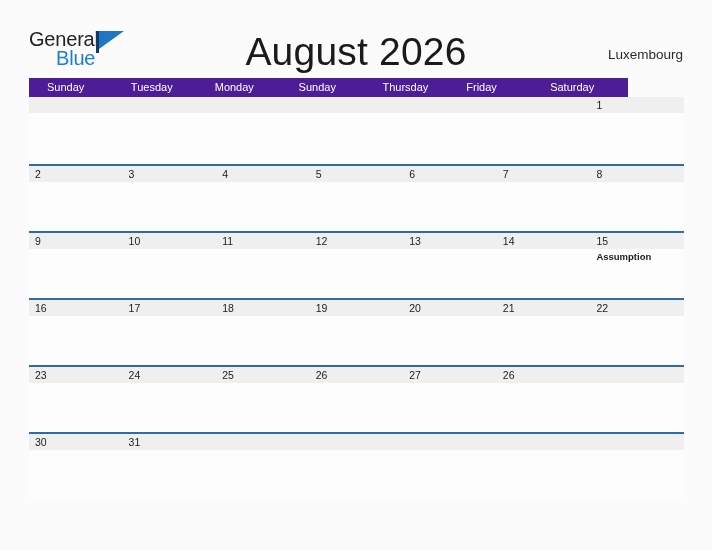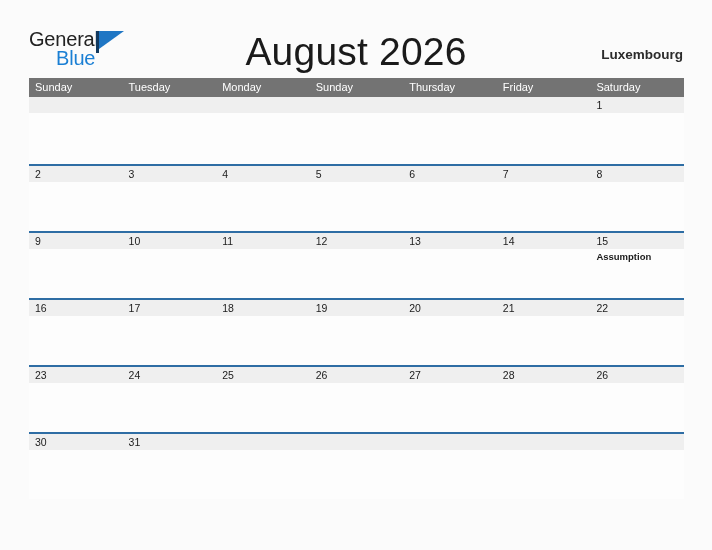--- a/index.html
+++ b/index.html
@@ -95,36 +95,36 @@
     letter-spacing: 0.2px;
   }
 
   .location {
     position: absolute;
     right: 29px;
     top: 47px;
     font-size: 13.5px;
     color: #2b2b2b;
     font-family: "Liberation Sans", sans-serif;
-    font-weight: bold;
   }
 
   
   .calendar {
     position: absolute;
     left: 29px;
     top: 78px;
     width: 655px;
   }
 
   .weekday-header {
     display: flex;
-    width: 655px;
+    width: 587px;
     height: 19px;
-    background: #737373;
+    background: #4c1d95;
+    padding-left: 12px;
   }
   .weekday-cell {
     width: 93.571px;
     height: 19px;
     line-height: 19px;
     color: #ffffff;
     font-size: 11px;
     padding-left: 6px;
     box-sizing: border-box;
     font-family: "Liberation Sans", sans-serif;
@@ -338,23 +338,20 @@
             <div class="day-cell">
               <span class="day-number">25</span>
             </div>
             <div class="day-cell">
               <span class="day-number">26</span>
             </div>
             <div class="day-cell">
               <span class="day-number">27</span>
             </div>
             <div class="day-cell">
-              <span class="day-number">28</span>
-            </div>
-            <div class="day-cell">
               <span class="day-number">26</span>
             </div>
           </div>
         </div>
         <div class="week-row">
           <div class="numbers-band"></div>
           <div class="day-cells">
             <div class="day-cell">
               <span class="day-number">30</span>
             </div>

